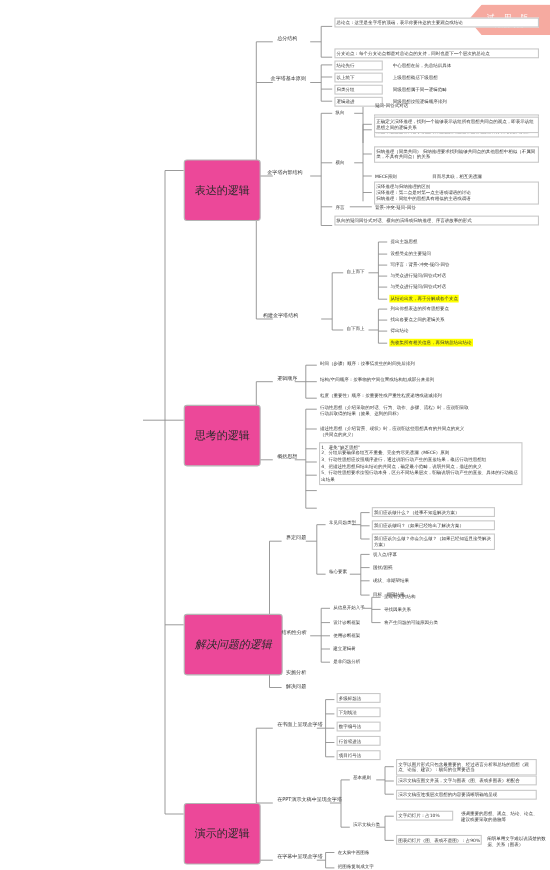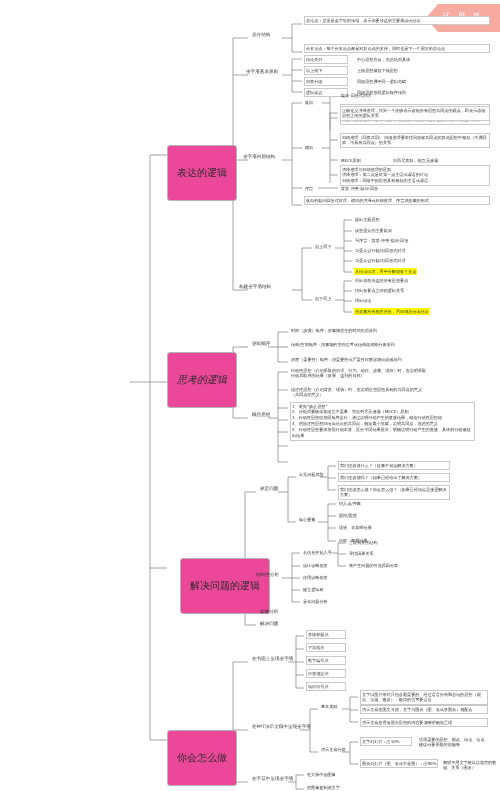--- a/index.html
+++ b/index.html
@@ -265,39 +265,39 @@
   <div class="node lv3" style="left:354px; top:247px;">与受众进行疑问/回答式对话</div>
   <div class="node lv3" style="left:354px; top:257px;">与受众进行疑问/回答式对话</div>
   <div class="node lv3 hl" style="left:354px; top:268px;">从结论出发，再于分解成各个支点</div>
 
   <div class="node lv3" style="left:314px; top:295px;">自下而上</div>
   <div class="node lv3" style="left:354px; top:277px;">列出你想表达的所有思想要点</div>
   <div class="node lv3" style="left:354px; top:287px;">找出各要点之间的逻辑关系</div>
   <div class="node lv3" style="left:354px; top:297px;">得出结论</div>
   <div class="node lv3 hl" style="left:354px; top:308px;">先收集所有相关信息，再归纳总结出结论</div>
 
-  <div class="node lv1" style="left:167px; top:352px;font-style:italic;">思考的逻辑</div>
+  <div class="node lv1" style="left:167px; top:368px;">思考的逻辑</div>
 
   <div class="node lv2" style="left:250px; top:340px;">逻辑顺序</div>
   <div class="node lv3 wrapbox" style="left:290px; top:327px; width:130px;">时间（步骤）顺序：按事情发生的时间先后排列</div>
   <div class="node lv3 wrapbox" style="left:290px; top:341px; width:130px;">结构/空间顺序：按事物的空间位置或结构组成部分来排列</div>
   <div class="node lv3 wrapbox" style="left:290px; top:356px; width:130px;">程度（重要性）顺序：按重要性或严重性程度递增或递减排列</div>
 
   <div class="node lv2" style="left:250px; top:411px;">概括思想</div>
   <div class="node lv3 wrapbox" style="left:290px; top:367px; width:140px;">行动性思想（介绍采取的对话、行为、动作、步骤、流程）时，应说明采取行动后取得的结果（效果、达到的目标）</div>
   <div class="node lv3 wrapbox" style="left:290px; top:386px; width:140px;">描述性思想（介绍背景、现状）时，应说明这些思想具有的共同点的意义（共同点的意义）</div>
   <div class="node lv3 wrapbox hl box" style="left:290px; top:402px; width:185px;">
     <div>1、避免“缺乏思想”</div>
     <div>2、分组后要确保各组互不重叠、完全穷尽无遗漏（MECE）原则</div>
     <div>3、行动性思想应按照顺序进行，通过说明行动产生的直接结果，概括行动性思想组</div>
     <div>4、把描述性思想归结出结论的共同点，确定最小范畴，说明共同点，描述的意义</div>
     <div>5、行动性思想要求按照行动本身，区分不同结果层次，明确说明行动产生的直接、具体的行动概括出结果</div>
   </div>
 
-  <div class="node lv1" style="left:180px; top:558px;">解决问题的逻辑</div>
+  <div class="node lv1" style="left:167px; top:558px;font-style:italic;">解决问题的逻辑</div>
 
   <div class="node lv2" style="left:258px; top:485px;">界定问题</div>
   <div class="node lv3" style="left:298px; top:471px;">常见问题类型</div>
   <div class="node lv3 box" style="left:338px; top:461px; width:112px;">我们应该做什么？（处事不知道解决方案）</div>
   <div class="node lv3 box" style="left:338px; top:473px; width:112px;">我们应该做吗？（如果已经给出了解决方案）</div>
   <div class="node lv3 wrapbox box" style="left:338px; top:485px; width:112px;">我们应该怎么做？你会怎么做？（如果已经知道且接受解决方案）</div>
 
   <div class="node lv3" style="left:298px; top:516px;">核心要素</div>
   <div class="node lv3" style="left:338px; top:500px;">切入点/序幕</div>
   <div class="node lv3" style="left:338px; top:512px;">困扰/困惑</div>
@@ -310,21 +310,21 @@
   <div class="node lv3" style="left:348px; top:550px;">寻找因果关系</div>
   <div class="node lv3" style="left:348px; top:562px;">将产生问题的可能原因分类</div>
   <div class="node lv3" style="left:302px; top:562px;">设计诊断框架</div>
   <div class="node lv3" style="left:302px; top:574px;">使用诊断框架</div>
   <div class="node lv3" style="left:302px; top:586px;">建立逻辑树</div>
   <div class="node lv3" style="left:302px; top:598px;">是非问题分析</div>
 
   <div class="node lv2" style="left:258px; top:608px;">实施分析</div>
   <div class="node lv2" style="left:258px; top:620px;">解决问题</div>
 
-  <div class="node lv1" style="left:167px; top:730px;">你会怎么做</div>
+  <div class="node lv1" style="left:167px; top:730px;">演示的逻辑</div>
 
   <div class="node lv2" style="left:250px; top:655px;">在书面上呈现金字塔</div>
   <div class="node lv3 box" style="left:306px; top:630px; width:40px;">多级标题法</div>
   <div class="node lv3 box" style="left:306px; top:643px; width:40px;">下划线法</div>
   <div class="node lv3 box" style="left:306px; top:656px; width:40px;">数字编号法</div>
   <div class="node lv3 box" style="left:306px; top:669px; width:40px;">行首缩进法</div>
   <div class="node lv3 box" style="left:306px; top:682px; width:40px;">项目符号法</div>
 
   <div class="node lv2" style="left:250px; top:723px;">在PPT演示文稿中呈现金字塔</div>
   <div class="node lv3" style="left:320px; top:703px;">基本规则</div>

